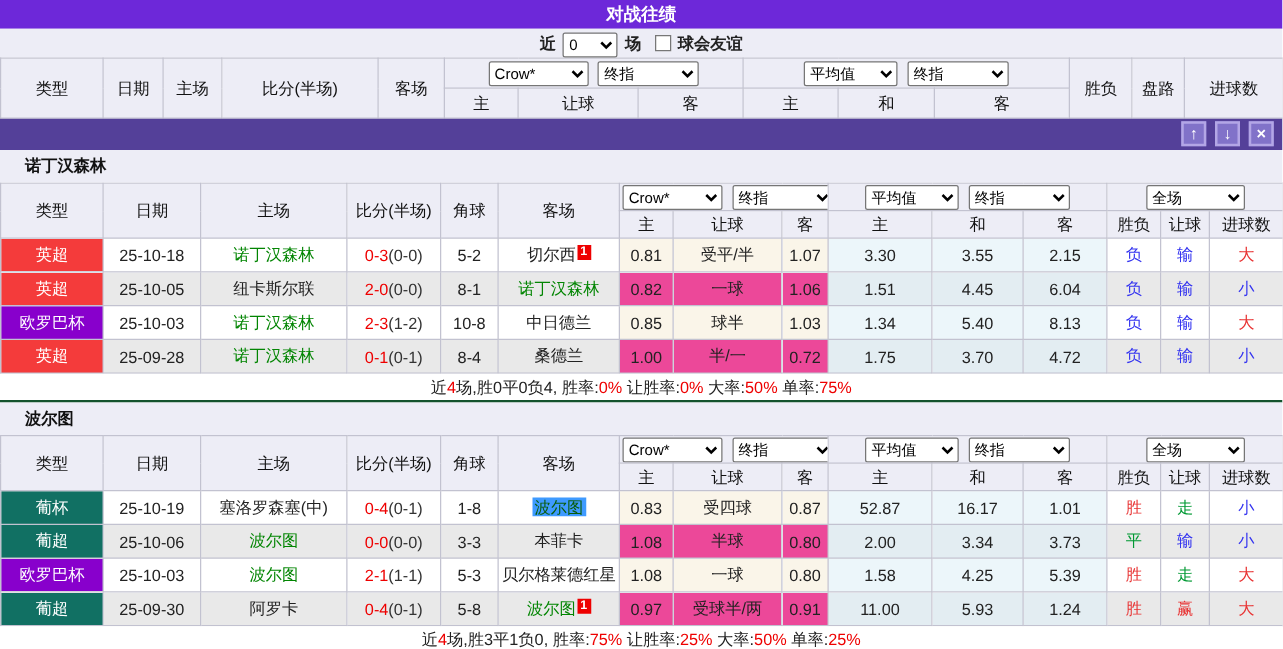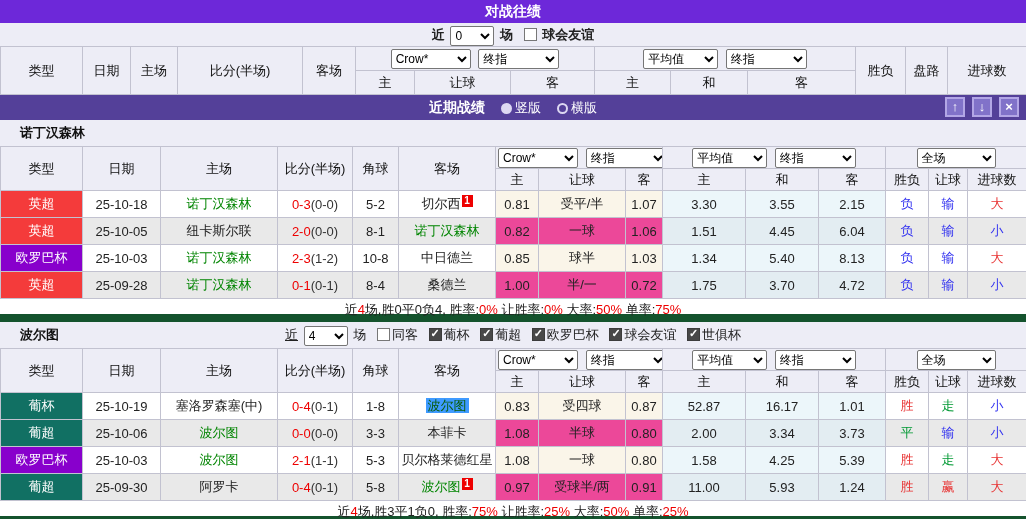--- a/index.html
+++ b/index.html
@@ -45,21 +45,21 @@
   tr.row-odd td.blueish{background:#ecf6fa}
   tr.row-even td.blueish{background:#e3edf2}
   .t-green{color:#028502}
   .c-red{color:#e83333}
   .c-blue{color:#3333f0}
   .c-green{color:#009933}
   .ft{color:#ee0000}
   .ht{color:#333}
   .badge{display:inline-block;background:#ee0000;color:#fff;font-size:10px;line-height:12px;min-width:11px;padding:0 1px;vertical-align:4px;margin-left:1px;font-weight:bold}
   .sel-hl{background:#3e9aff;color:#0a5c0a;padding:0 2px}
-  .summary{height:23px;line-height:22px;text-align:center;border-bottom:8px solid #14532d;background:#fff;color:#222}
+  .summary{height:23px;line-height:22px;text-align:center;border-bottom:2px solid #14532d;background:#fff;color:#222}
   .red{color:#ee0000}
 </style>
 </head>
 <body>
 
 <div class="titlebar">对战往绩</div>
 
 <div class="h2h-filter">
   <span>近</span>
   <select class="sel-num"><option>0</option></select>
@@ -109,25 +109,20 @@
       <th>让球</th>
       <th>客</th>
       <th>主</th>
       <th>和</th>
       <th>客</th>
     </tr>
   </thead>
 </table>
 
 <div class="recent-bar">
-  <div class="recent-center">
-    <span>近期战绩</span>
-    <span class="radio on"></span><span class="radio-label">竖版</span>
-    <span class="radio"></span><span class="radio-label">横版</span>
-  </div>
   <div class="bar-btns">
     <div class="bar-btn">↑</div>
     <div class="bar-btn">↓</div>
     <div class="bar-btn">×</div>
   </div>
 </div>
 
 <div class="team-row">
   <span class="team-name">诺丁汉森林</span>
 </div>
@@ -253,31 +248,20 @@
     </tr>
   </tbody>
 </table>
 
 <div class="summary">
   <span>近</span><span class="red">4</span><span>场,胜0平0负4, 胜率:</span><span class="red">0%</span><span> 让胜率:</span><span class="red">0%</span><span> 大率:</span><span class="red">50%</span><span> 单率:</span><span class="red">75%</span>
 </div>
 
 <div class="team-row">
   <span class="team-name">波尔图</span>
-  <span class="filters">
-    <span class="near-link">近</span>
-    <select class="sel-num"><option>4</option></select>
-    <span>场</span>
-    <input type="checkbox" style=""><span>同客</span>
-    <input type="checkbox" checked="" style=""><span>葡杯</span>
-    <input type="checkbox" checked="" style=""><span>葡超</span>
-    <input type="checkbox" checked="" style=""><span>欧罗巴杯</span>
-    <input type="checkbox" checked="" style=""><span>球会友谊</span>
-    <input type="checkbox" checked="" style=""><span>世俱杯</span>
-  </span>
 </div>
 
 <table class="grid team">
   <colgroup>
     <col style="width:82px">
       <col style="width:78px">
       <col style="width:117px">
       <col style="width:75px">
       <col style="width:46px">
       <col style="width:97px">

